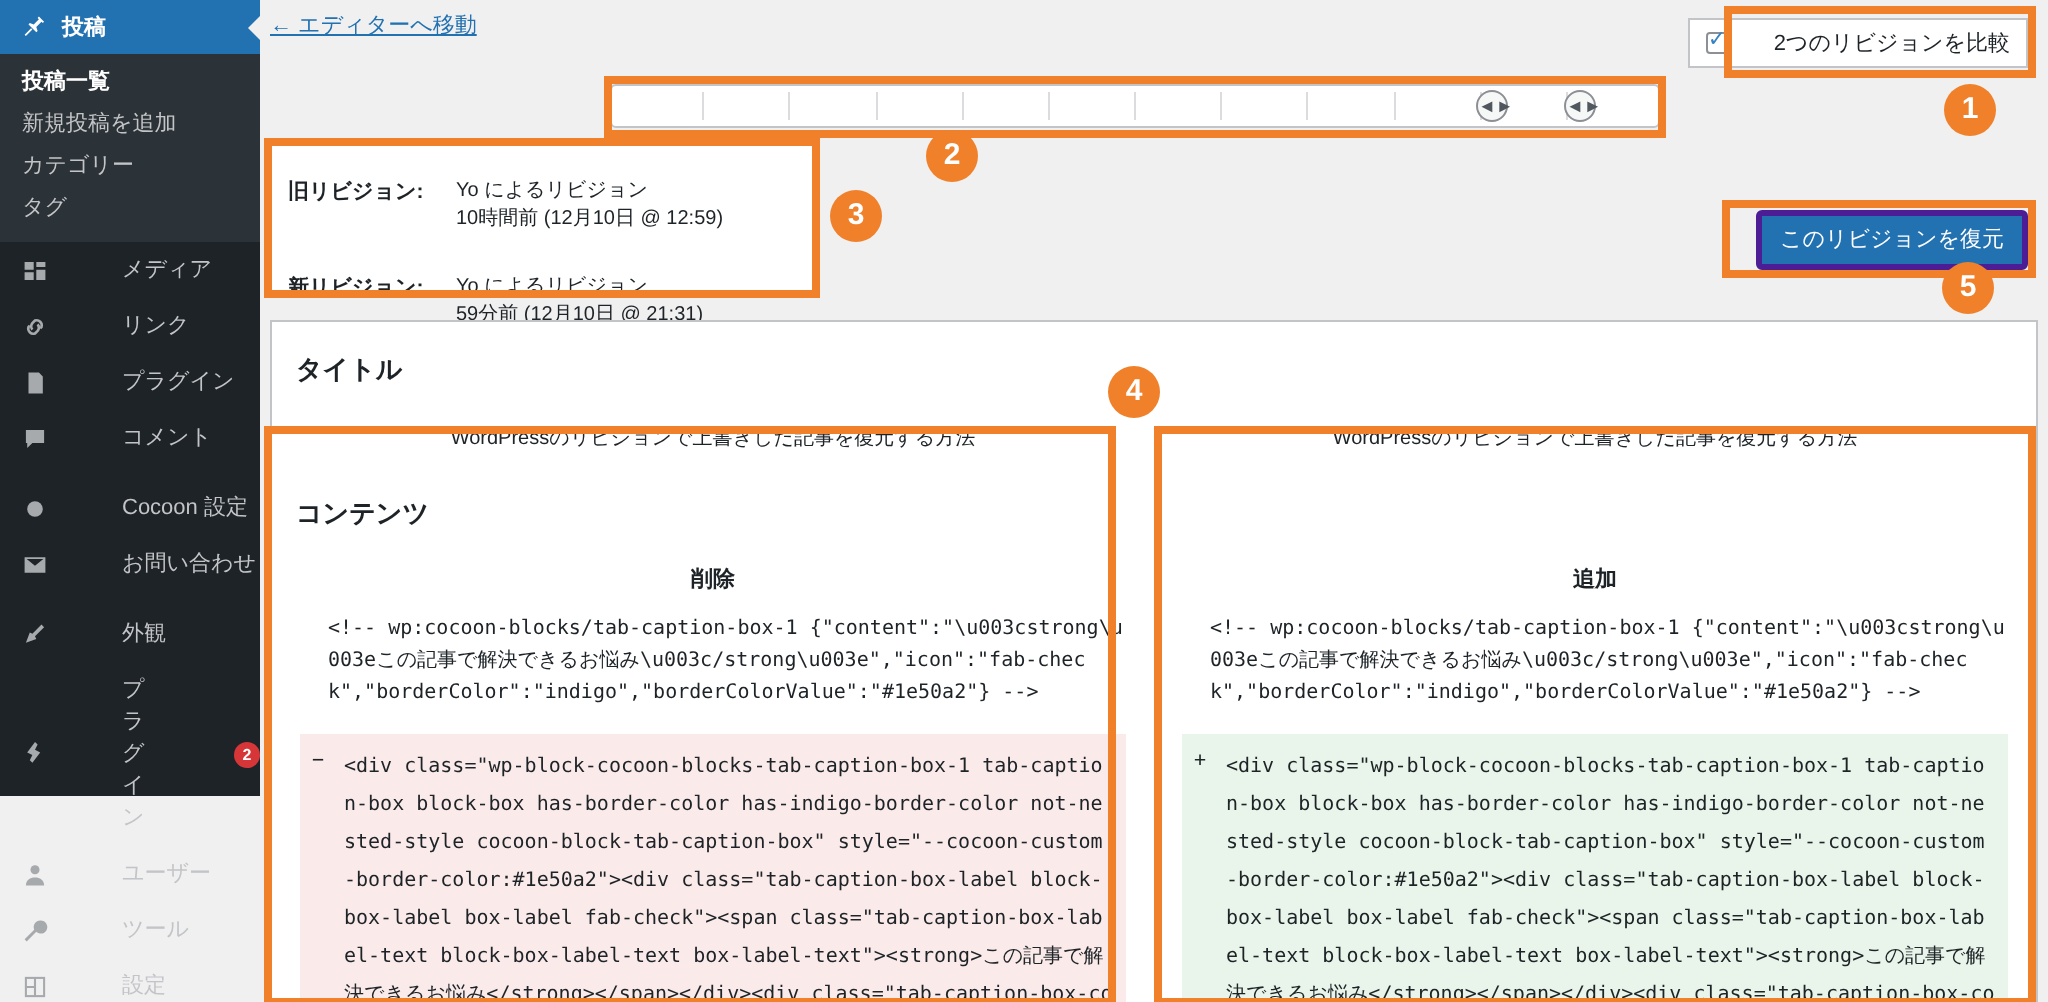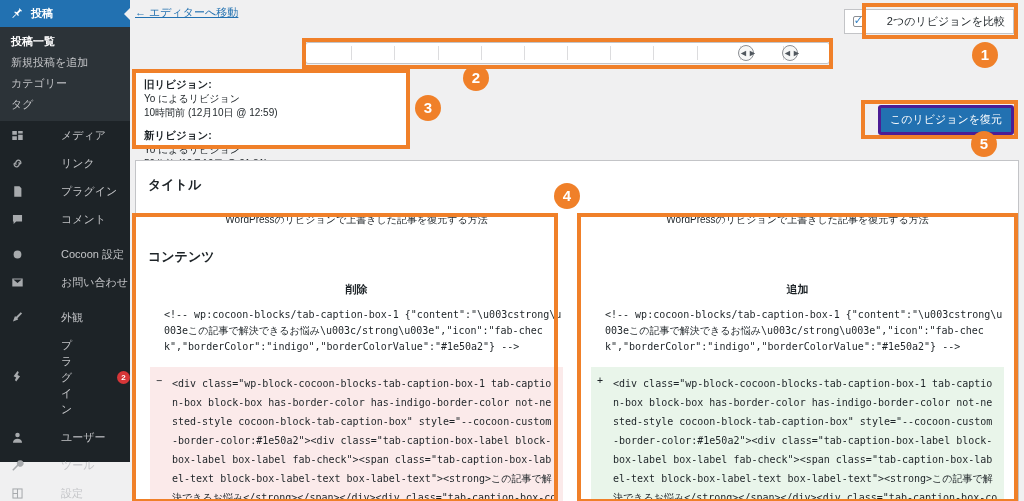--- a/index.html
+++ b/index.html
@@ -7,21 +7,21 @@
     width: 1024px; height: 501px;
     overflow: hidden;
     font-family: "Liberation Sans", "DejaVu Sans", sans-serif;
     background: #f0f0f1;
   }
   #root { position: relative; width: 1024px; height: 501px; }
 
   
   #sidebar {
     position: absolute; left: 0; top: 0;
-    width: 130px; height: 462px;
+    width: 130px; height: 398px;
     background: #1d2327;
     color: #c3c4c7;
     font-size: 11px;
   }
   .menu-top {
     background: #2271b1;
     color: #fff;
     height: 27px;
     display: flex; align-items: center;
     padding-left: 9px;
@@ -142,21 +142,21 @@
 
   
   #rev-meta {
     position: absolute; left: 5px; top: 72px;
     width: 272px; height: 74px;
     background: #fff;
     border: 1px solid #c3c4c7;
     font-size: 10px;
     color: #1d2327;
   }
-  .rev-row { display: flex; padding: 5px 0 4px 8px; flex-direction: column; }
+  .rev-row { display: flex; padding: 16px 0 4px 8px; }
   .rev-label { width: 84px; font-weight: bold; font-size: 10.5px; flex: none; }
   .rev-val { line-height: 14px; }
   .rev-val .who { display: block; }
   .rev-val .when { display: block; color: #1d2327; }
 
   
   #restore-wrap {
     position: absolute; right: 10px; top: 105px;
   }
   #restore-button {

